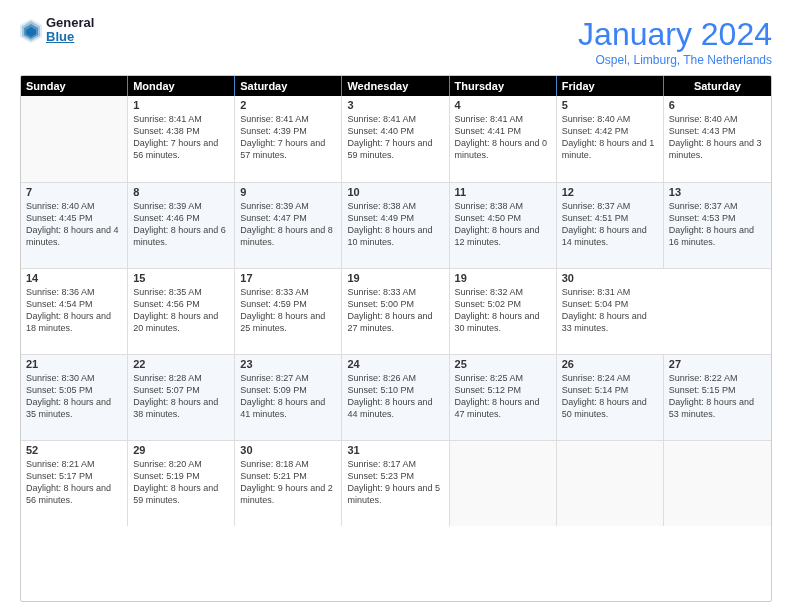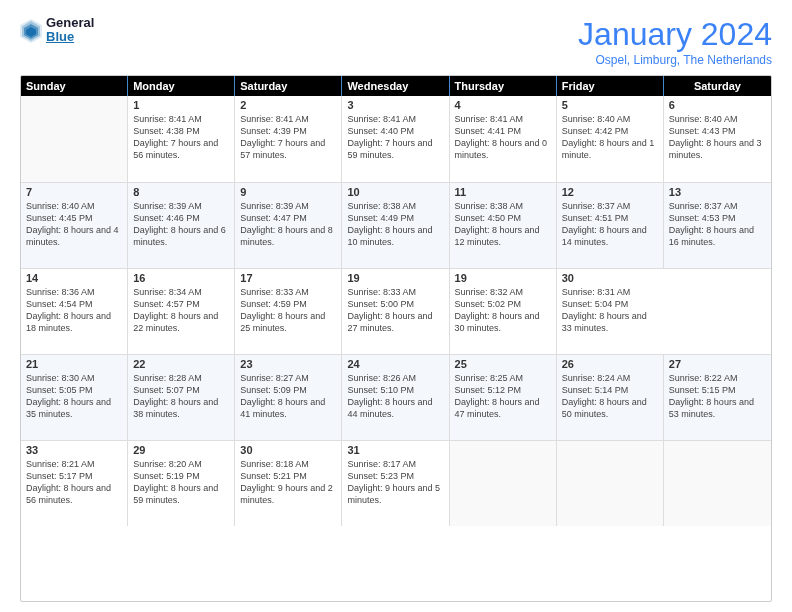--- a/index.html
+++ b/index.html
@@ -202,22 +202,22 @@
             <div class="cal-day-num">13</div>
             <div class="cal-cell-text">Sunrise: 8:37 AM<br>Sunset: 4:53 PM<br>Daylight: 8 hours and 16 minutes.</div>
           </div>
         </div>
         <div class="cal-week odd-row">
           <div class="cal-cell">
             <div class="cal-day-num">14</div>
             <div class="cal-cell-text">Sunrise: 8:36 AM<br>Sunset: 4:54 PM<br>Daylight: 8 hours and 18 minutes.</div>
           </div>
           <div class="cal-cell">
-            <div class="cal-day-num">16</div>
-            <div class="cal-cell-text">Sunrise: 8:34 AM<br>Sunset: 4:57 PM<br>Daylight: 8 hours and 22 minutes.</div>
+            <div class="cal-day-num">15</div>
+            <div class="cal-cell-text">Sunrise: 8:35 AM<br>Sunset: 4:56 PM<br>Daylight: 8 hours and 20 minutes.</div>
           </div>
           <div class="cal-cell">
             <div class="cal-day-num">17</div>
             <div class="cal-cell-text">Sunrise: 8:33 AM<br>Sunset: 4:59 PM<br>Daylight: 8 hours and 25 minutes.</div>
           </div>
           <div class="cal-cell">
             <div class="cal-day-num">19</div>
             <div class="cal-cell-text">Sunrise: 8:33 AM<br>Sunset: 5:00 PM<br>Daylight: 8 hours and 27 minutes.</div>
           </div>
           <div class="cal-cell">
@@ -254,21 +254,21 @@
             <div class="cal-day-num">26</div>
             <div class="cal-cell-text">Sunrise: 8:24 AM<br>Sunset: 5:14 PM<br>Daylight: 8 hours and 50 minutes.</div>
           </div>
           <div class="cal-cell">
             <div class="cal-day-num">27</div>
             <div class="cal-cell-text">Sunrise: 8:22 AM<br>Sunset: 5:15 PM<br>Daylight: 8 hours and 53 minutes.</div>
           </div>
         </div>
         <div class="cal-week odd-row">
           <div class="cal-cell">
-            <div class="cal-day-num">33</div>
+            <div class="cal-day-num">52</div>
             <div class="cal-cell-text">Sunrise: 8:21 AM<br>Sunset: 5:17 PM<br>Daylight: 8 hours and 56 minutes.</div>
           </div>
           <div class="cal-cell">
             <div class="cal-day-num">29</div>
             <div class="cal-cell-text">Sunrise: 8:20 AM<br>Sunset: 5:19 PM<br>Daylight: 8 hours and 59 minutes.</div>
           </div>
           <div class="cal-cell">
             <div class="cal-day-num">30</div>
             <div class="cal-cell-text">Sunrise: 8:18 AM<br>Sunset: 5:21 PM<br>Daylight: 9 hours and 2 minutes.</div>
           </div>

